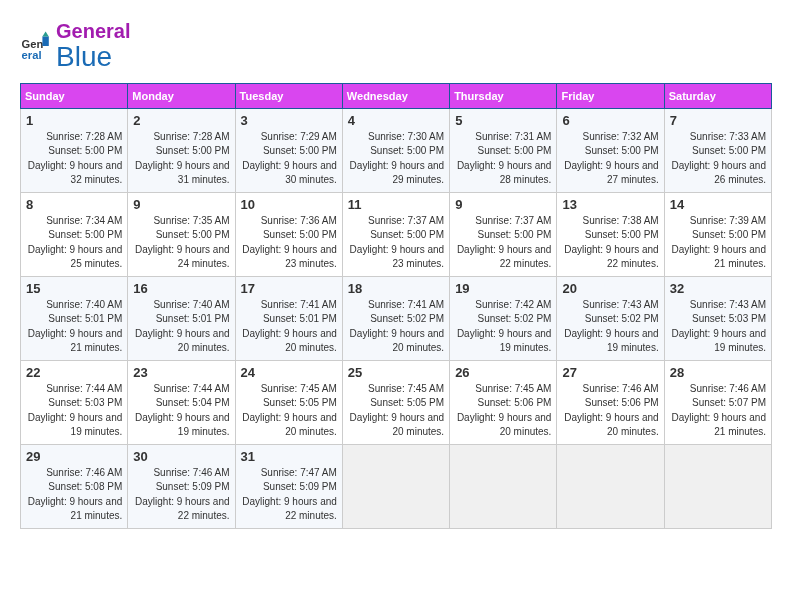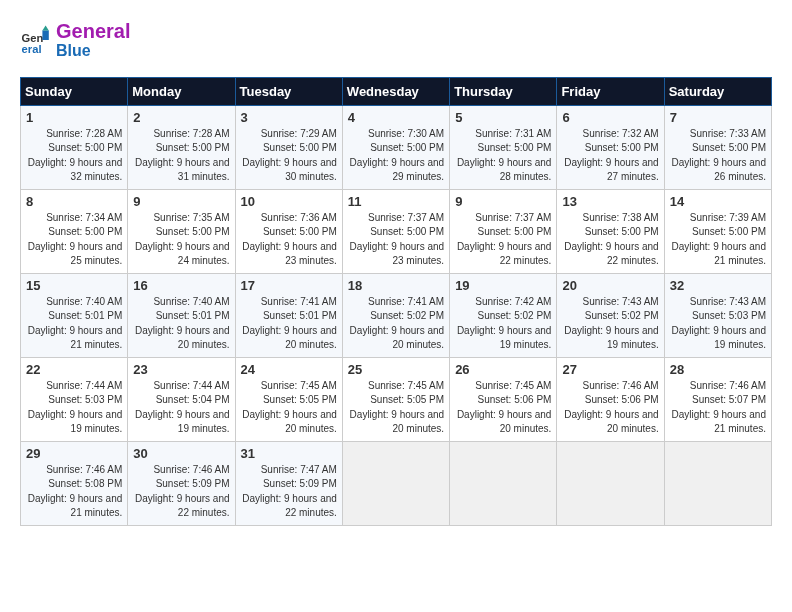--- a/index.html
+++ b/index.html
@@ -7,21 +7,21 @@
       font-family: Arial, sans-serif;
       background: #fff;
       width: 792px;
       min-height: 612px;
       padding: 20px;
     }
     .header {
       display: flex;
       justify-content: space-between;
       align-items: flex-start;
-      margin-bottom: 17px;
+      margin-bottom: 10px;
     }
     .logo {
       display: flex;
       align-items: center;
     }
     .logo-icon {
       width: 32px;
       height: 32px;
       margin-right: 4px;
     }
@@ -36,23 +36,23 @@
     .location-title {
       font-size: 16px;
       color: #444;
     }
     table {
       width: 100%;
       border-collapse: collapse;
       table-layout: fixed;
     }
     thead th {
-      background-color: #0f172a;
+      background-color: #d946ef;
       color: #fff;
-      font-size: 13px;
+      font-size: 11px;
       font-weight: bold;
       padding: 6px 4px;
       text-align: left;
       border: 1px solid #1a5a9a;
     }
     tbody td {
       border: 1px solid #ccc;
       vertical-align: top;
       padding: 4px 5px;
       font-size: 10.5px;
@@ -85,21 +85,21 @@
 <div class="header">
   <div class="logo">
     <svg class="logo-icon" viewBox="0 0 40 40" xmlns="http://www.w3.org/2000/svg">
       <text x="2" y="22" font-size="14" font-weight="bold" fill="#333">Gen</text>
       <text x="2" y="36" font-size="14" font-weight="bold" fill="#1a6bb5">eral</text>
       <polygon points="28,8 36,8 36,20 28,20" fill="#1a6bb5"></polygon>
       <polygon points="28,8 36,8 32,2" fill="#2a9d8f"></polygon>
     </svg>
     <div>
       <div style="font-size:20px;font-weight:bold;color:#a21caf;line-height:1.1;">General</div>
-      <div style="font-size:16px;font-weight:bold;color:#1a6bb5;line-height:1.1;">Blue</div>
+      <div style="font-size:28px;font-weight:normal;color:#1a6bb5;line-height:1.1;">Blue</div>
     </div>
   </div>
   <div class="title-block">
     <div class="month-title"></div>
     <div class="location-title"></div>
   </div>
 </div>
 
 <table>
   <thead>

